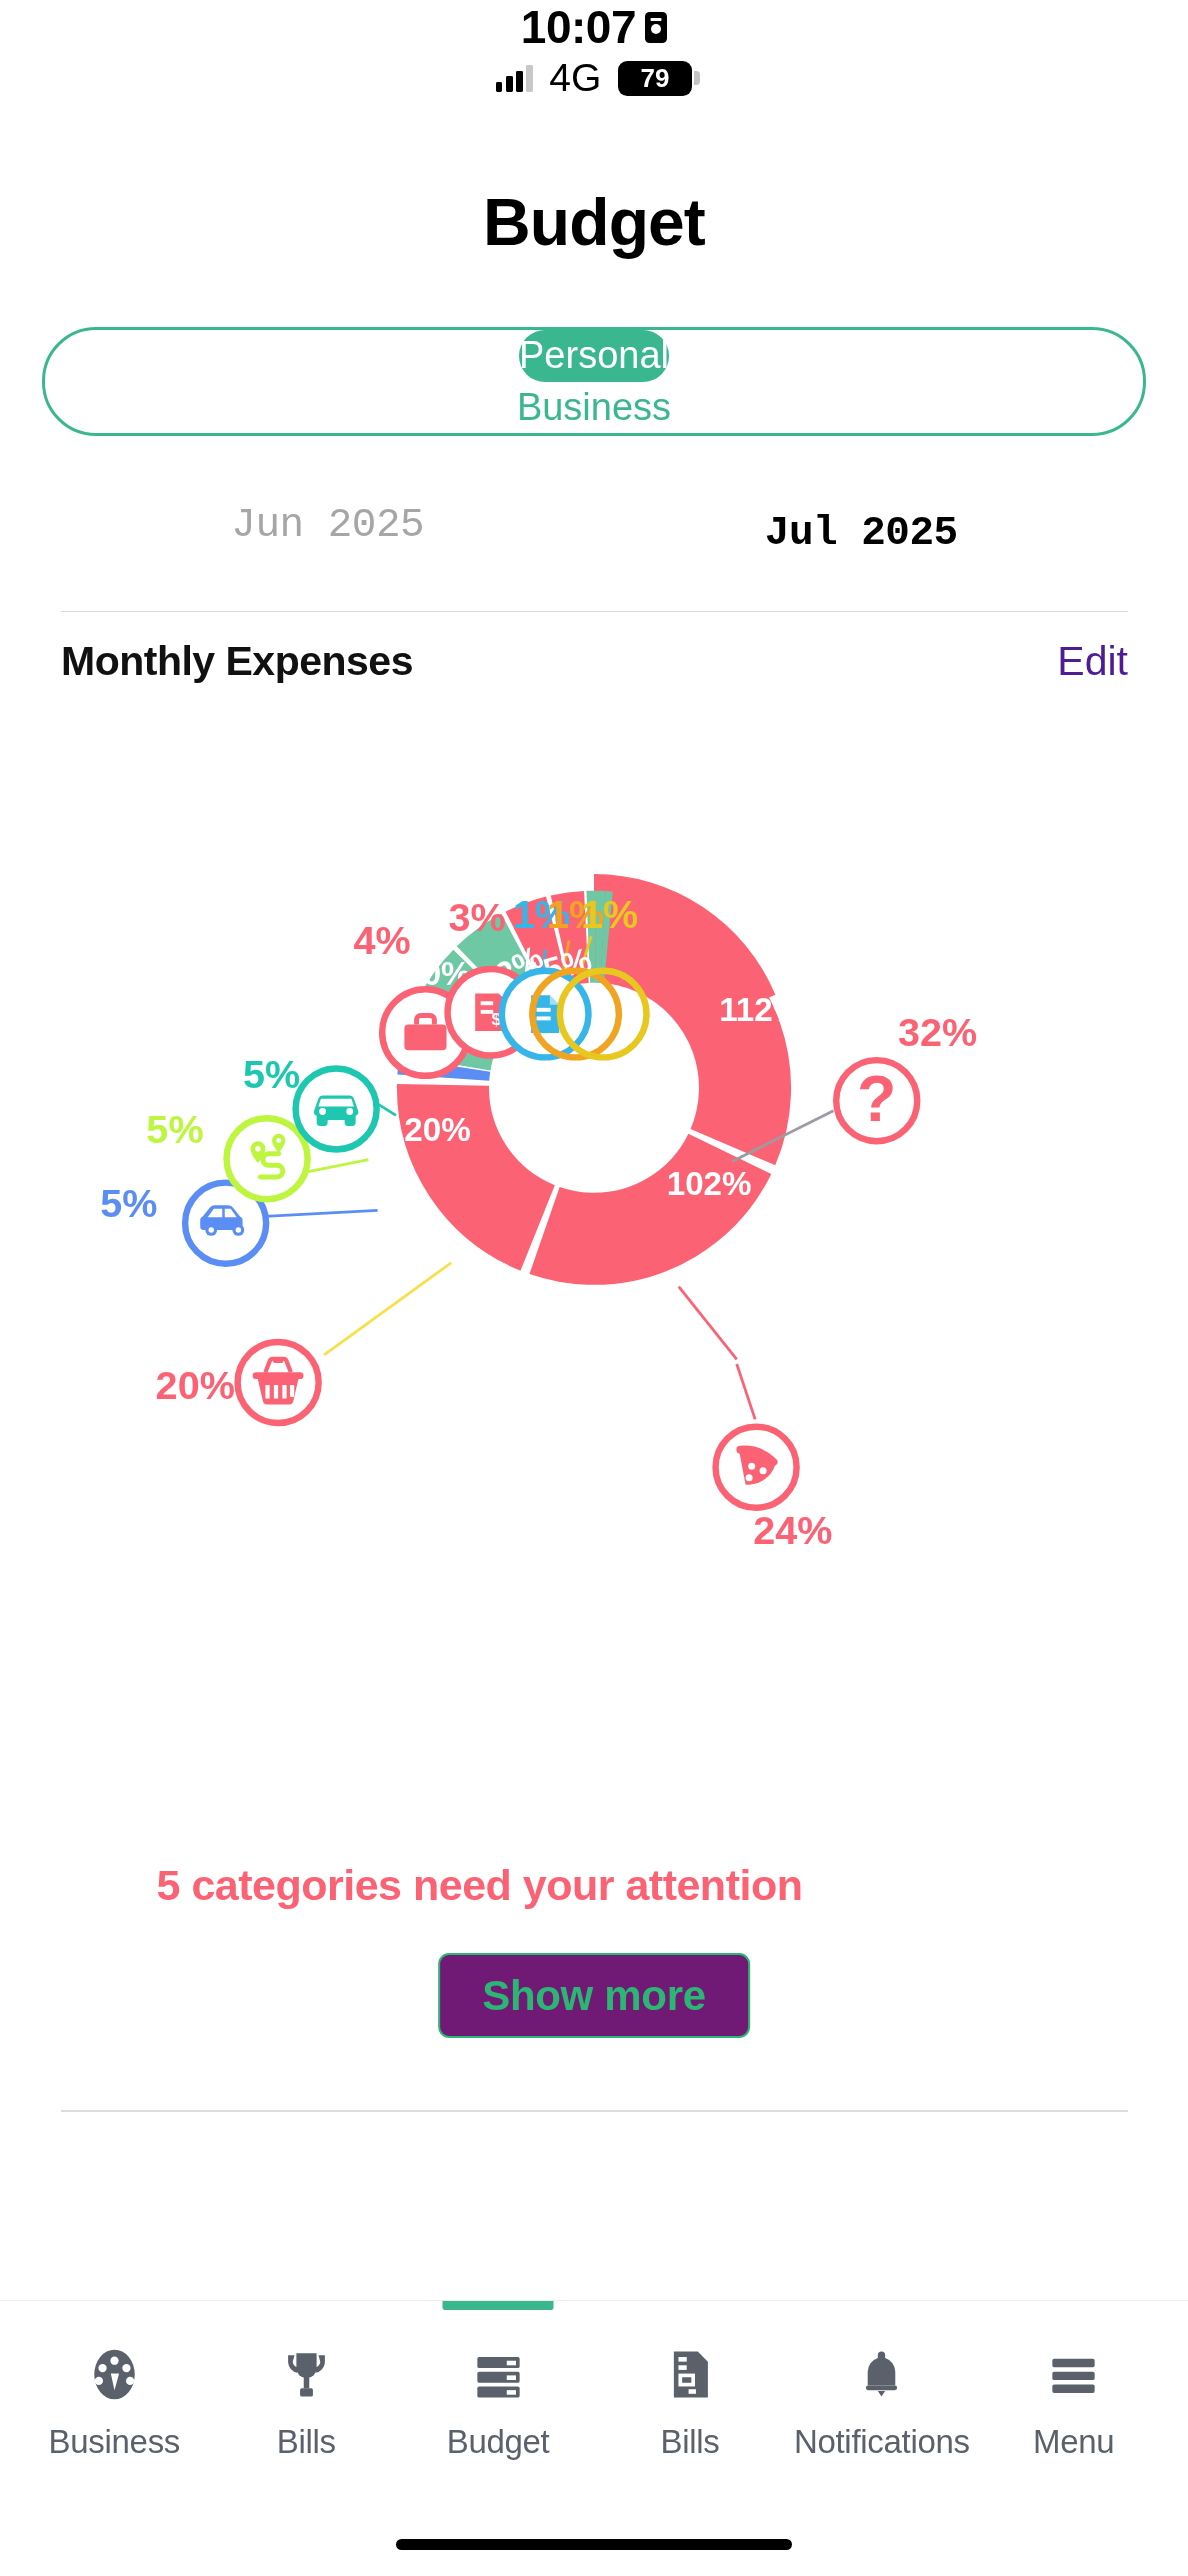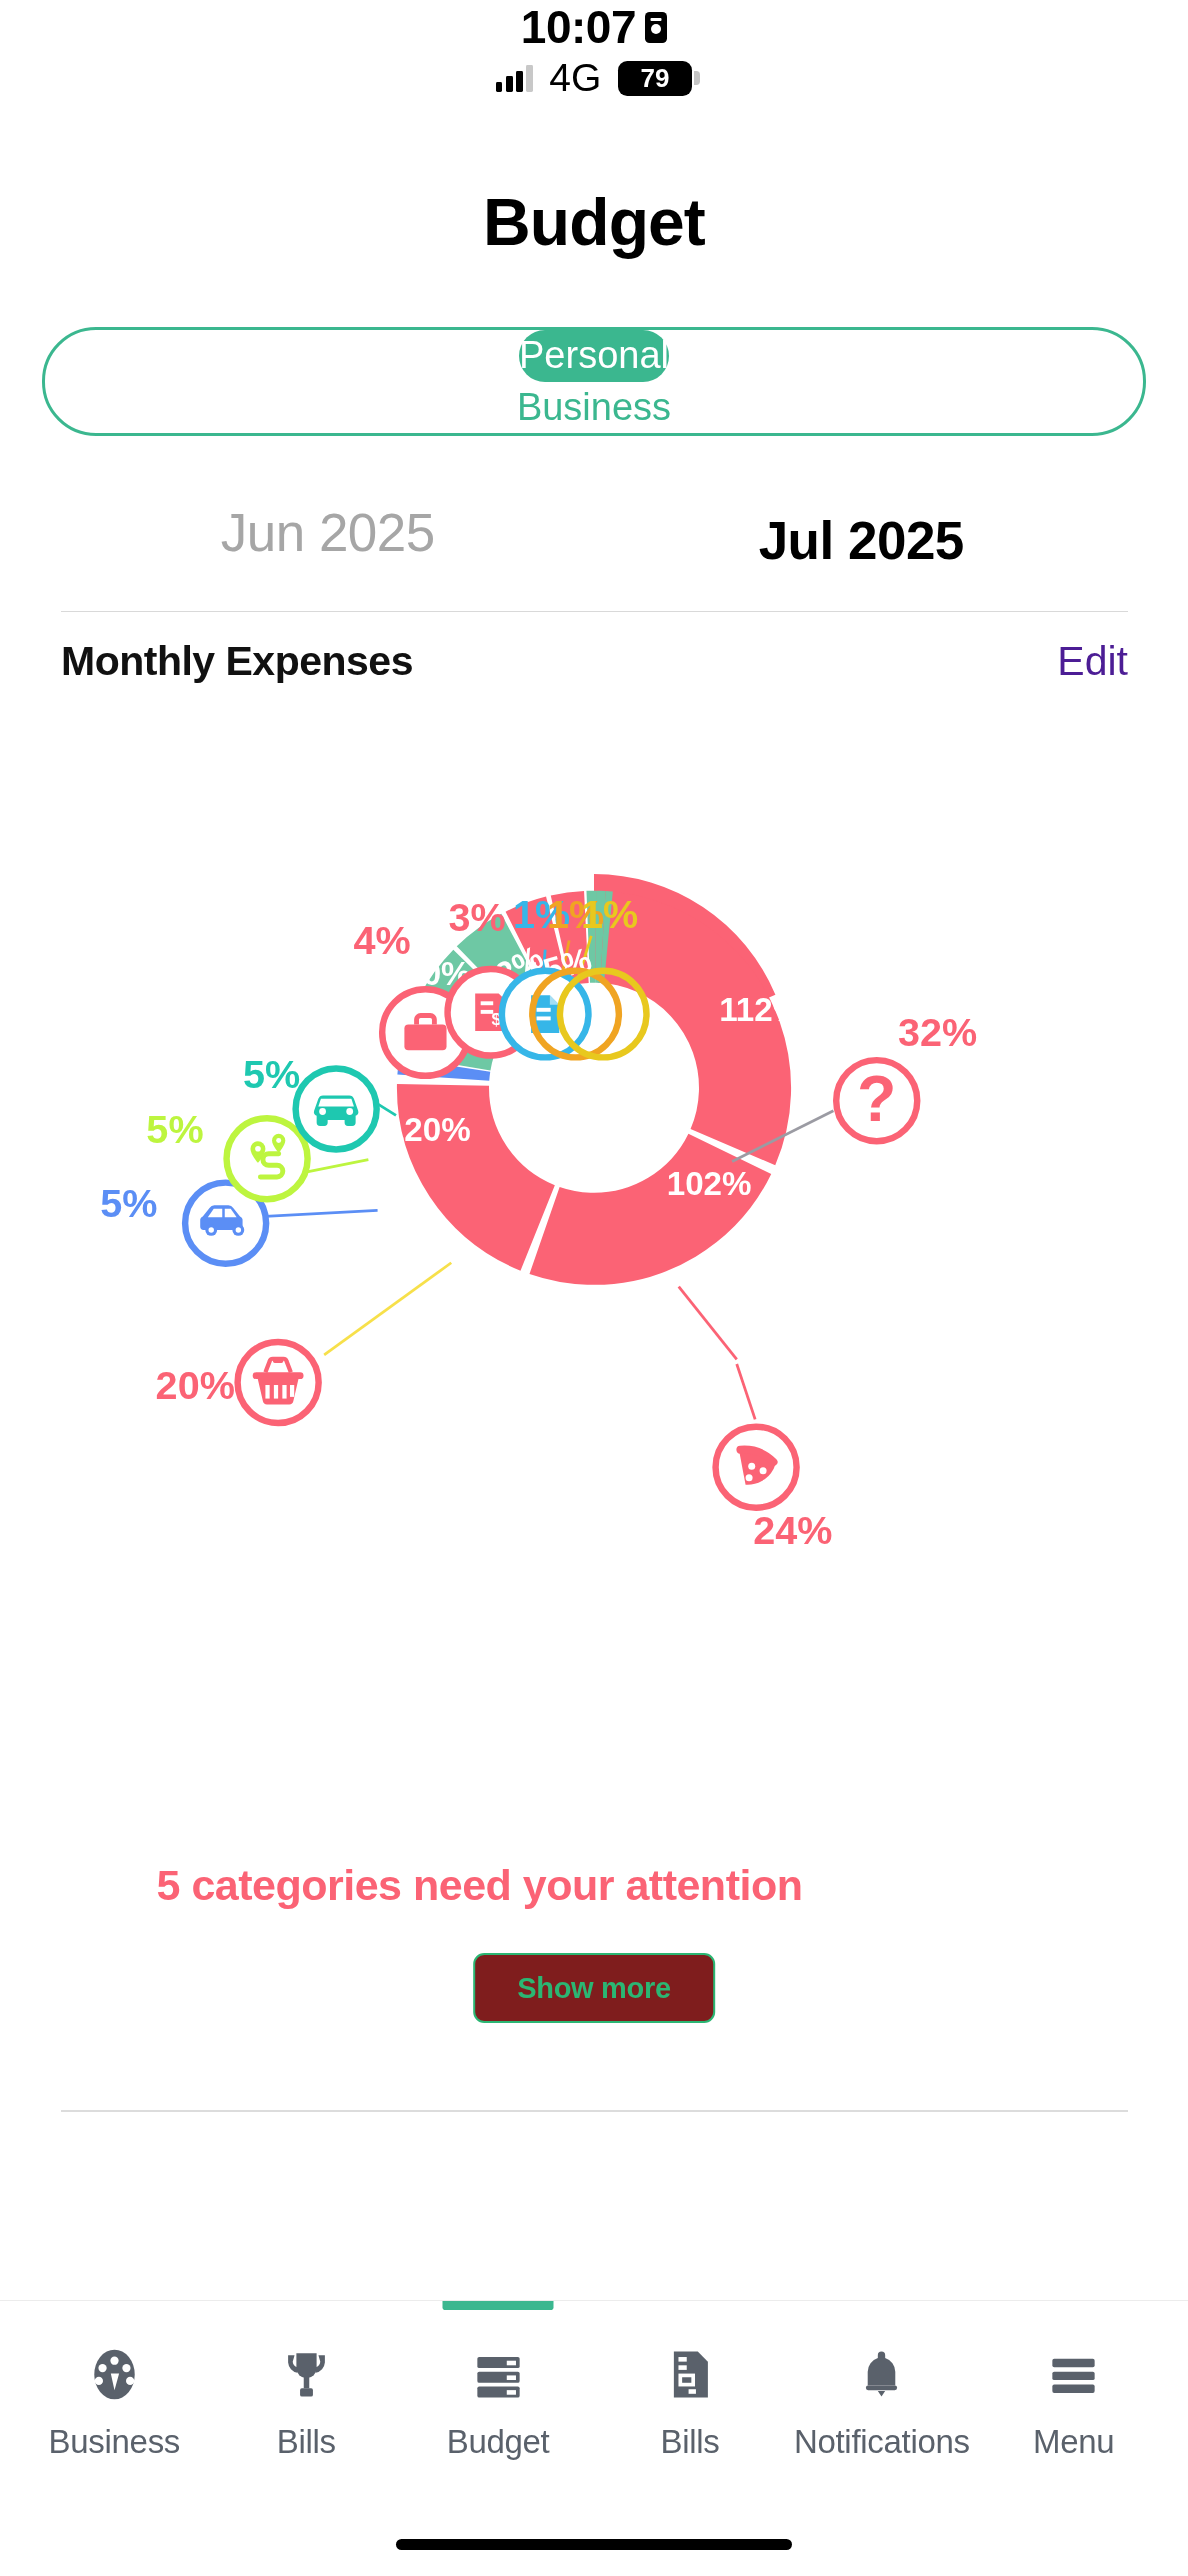--- a/index.html
+++ b/index.html
@@ -56,21 +56,21 @@
   .seg.active{background:#3bb78f;color:#fff;border-radius:54px;}
   .seg.inactive{color:#3bb78f;}
 
   
   .months{
     position:absolute;top:502px;left:61px;width:1067px;height:109px;
     display:flex;align-items:flex-start;
     border-bottom:1.8px solid #d9d9d9;
   }
   .month{
-    width:50%;text-align:center;font-size:53px;letter-spacing:-0.5px;
+    width:50%;text-align:center;font-size:41px;letter-spacing:-0.5px;font-family:Liberation Mono, monospace;
   }
   .month.past{color:#a6a6a6;font-weight:400;}
   .month.current{color:#000;font-weight:700;margin-top:8px;}
 
   
   .section-head{
     position:absolute;top:638px;left:61px;width:1067px;
     display:flex;align-items:center;justify-content:space-between;
   }
   .section-title{font-size:41px;font-weight:700;color:#111;letter-spacing:-0.5px;}
@@ -81,22 +81,22 @@
   .chart-svg{position:absolute;top:0;left:0;}
 
   
   .attention{
     position:absolute;top:1861px;left:0;width:959px;text-align:center;
     font-size:43px;font-weight:700;color:#fb6375;letter-spacing:-0.5px;
   }
   .showmore{
     position:absolute;top:1953px;left:50%;transform:translateX(-50%);
     border:2.8px solid #2bb673;border-radius:11px;
-    padding:16.6px 42px;background:#7f1d1d;
-    font-size:29px;font-weight:700;color:#2bb673;letter-spacing:-0.3px;
+    padding:16.6px 42px;background:#701a75;
+    font-size:42px;font-weight:700;color:#2bb673;letter-spacing:-0.3px;
   }
   .divider{
     position:absolute;top:2110px;left:61px;width:1067px;height:1.8px;background:#dcdcdc;
   }
 
   
   .tabbar{
     position:absolute;bottom:0;left:0;width:1188px;height:276px;
     border-top:0.9px solid #ececec;background:#fff;
     display:flex;align-items:flex-start;justify-content:space-between;

